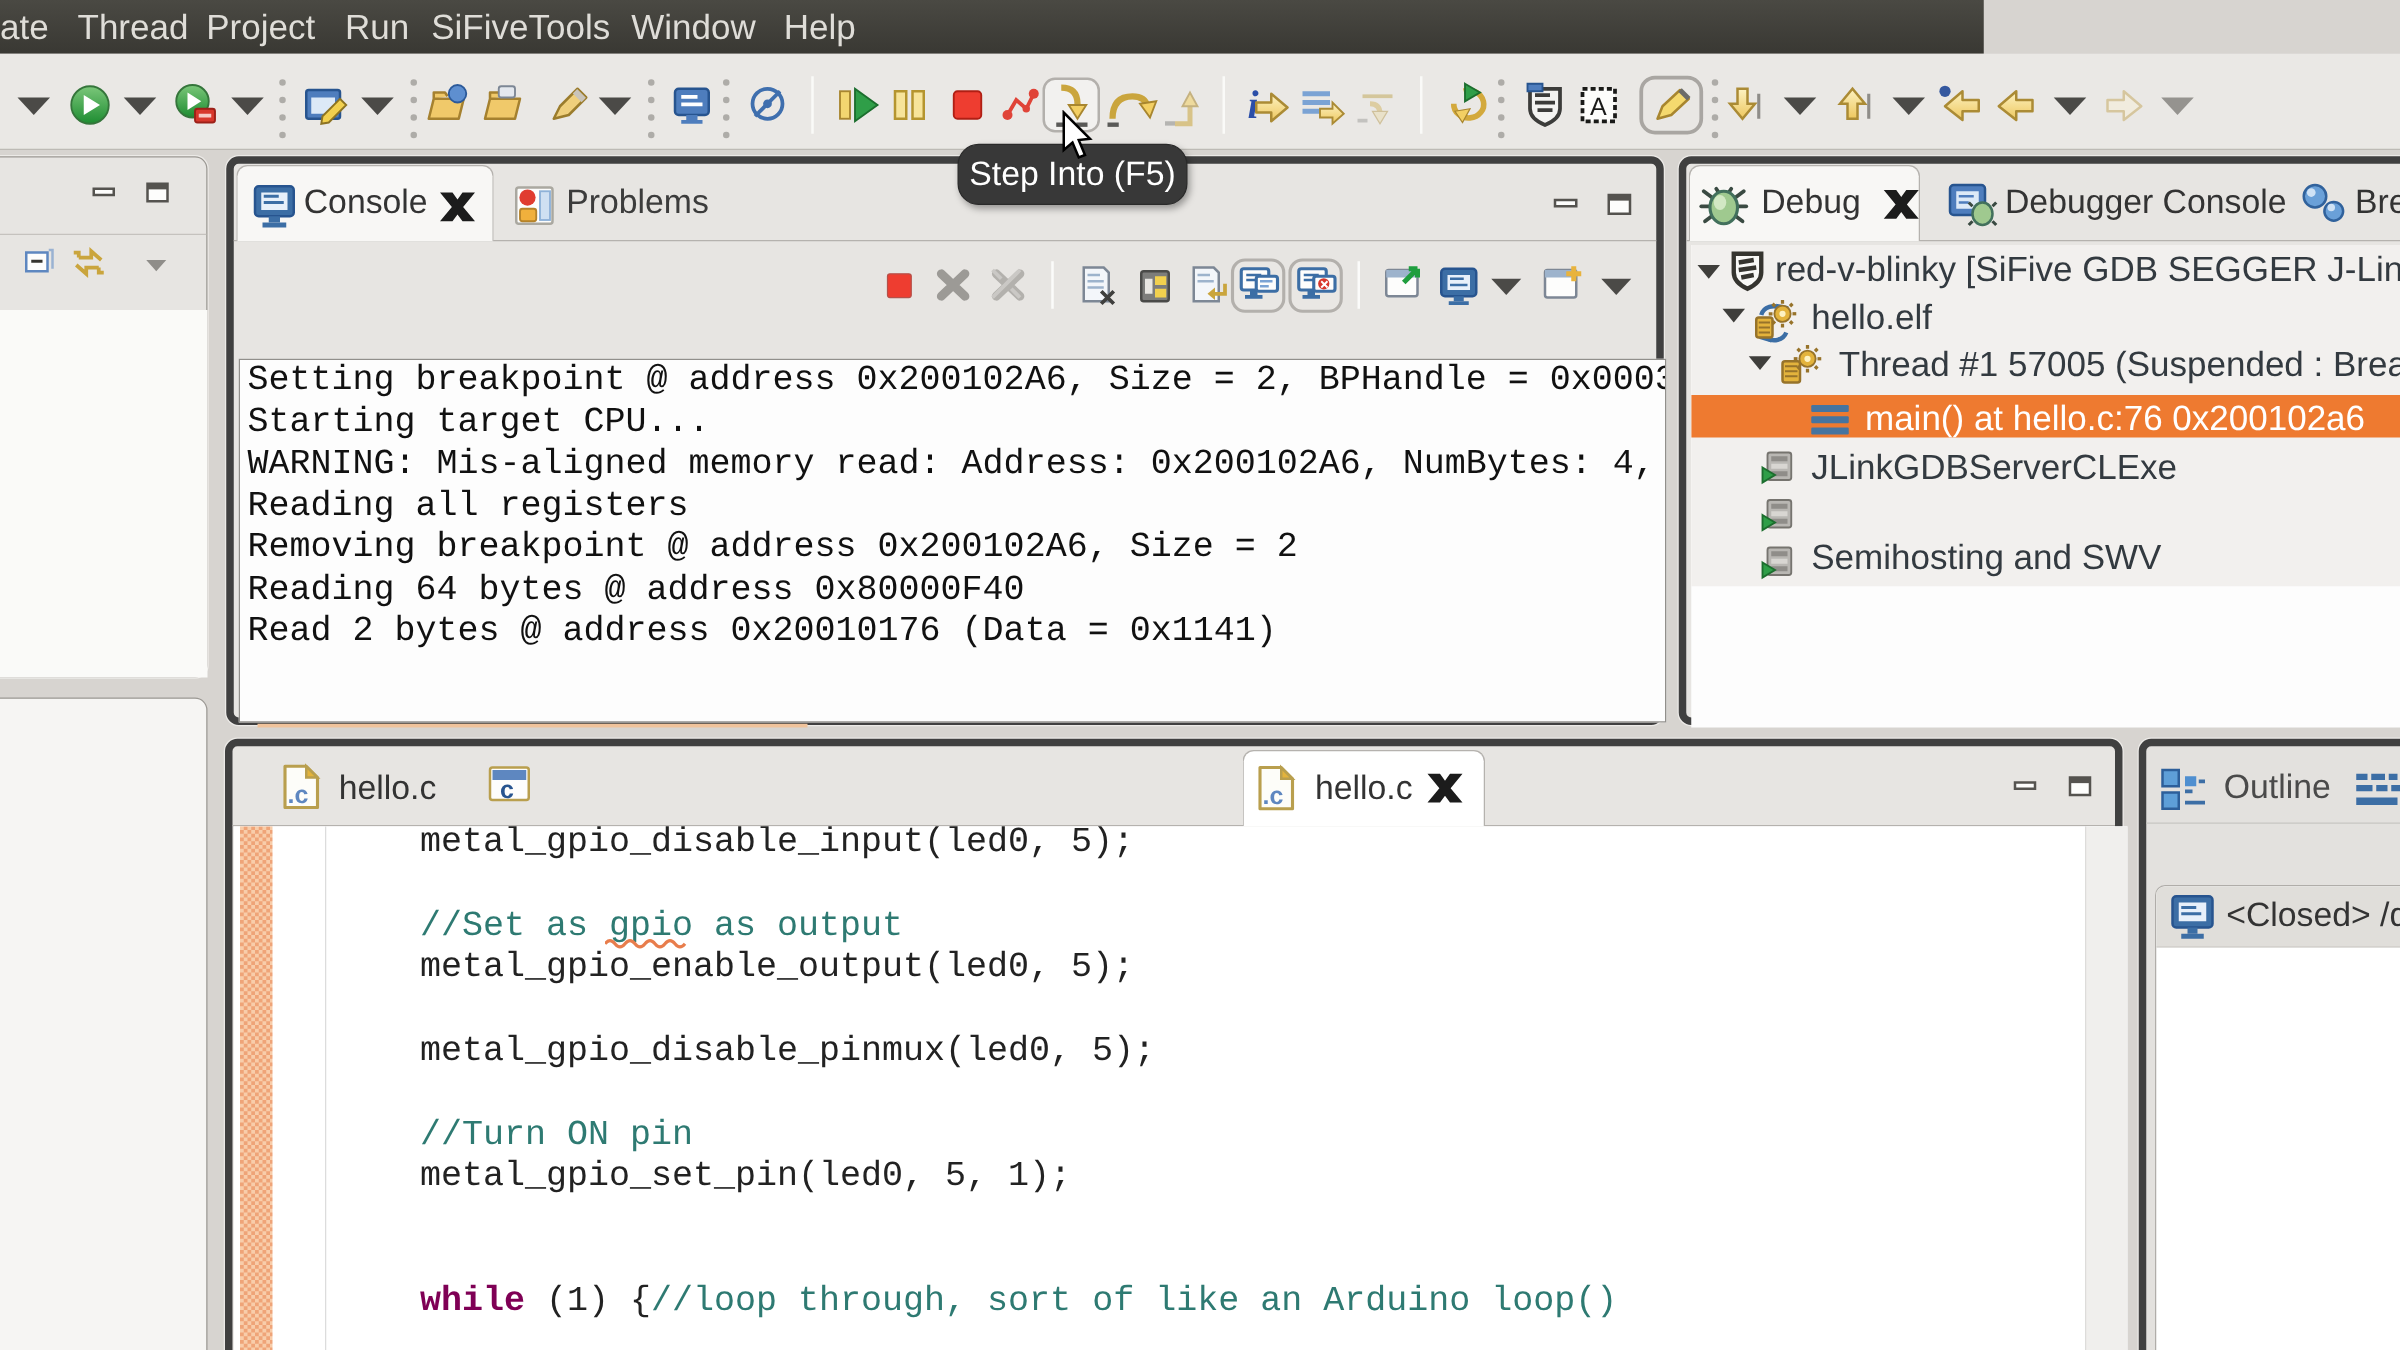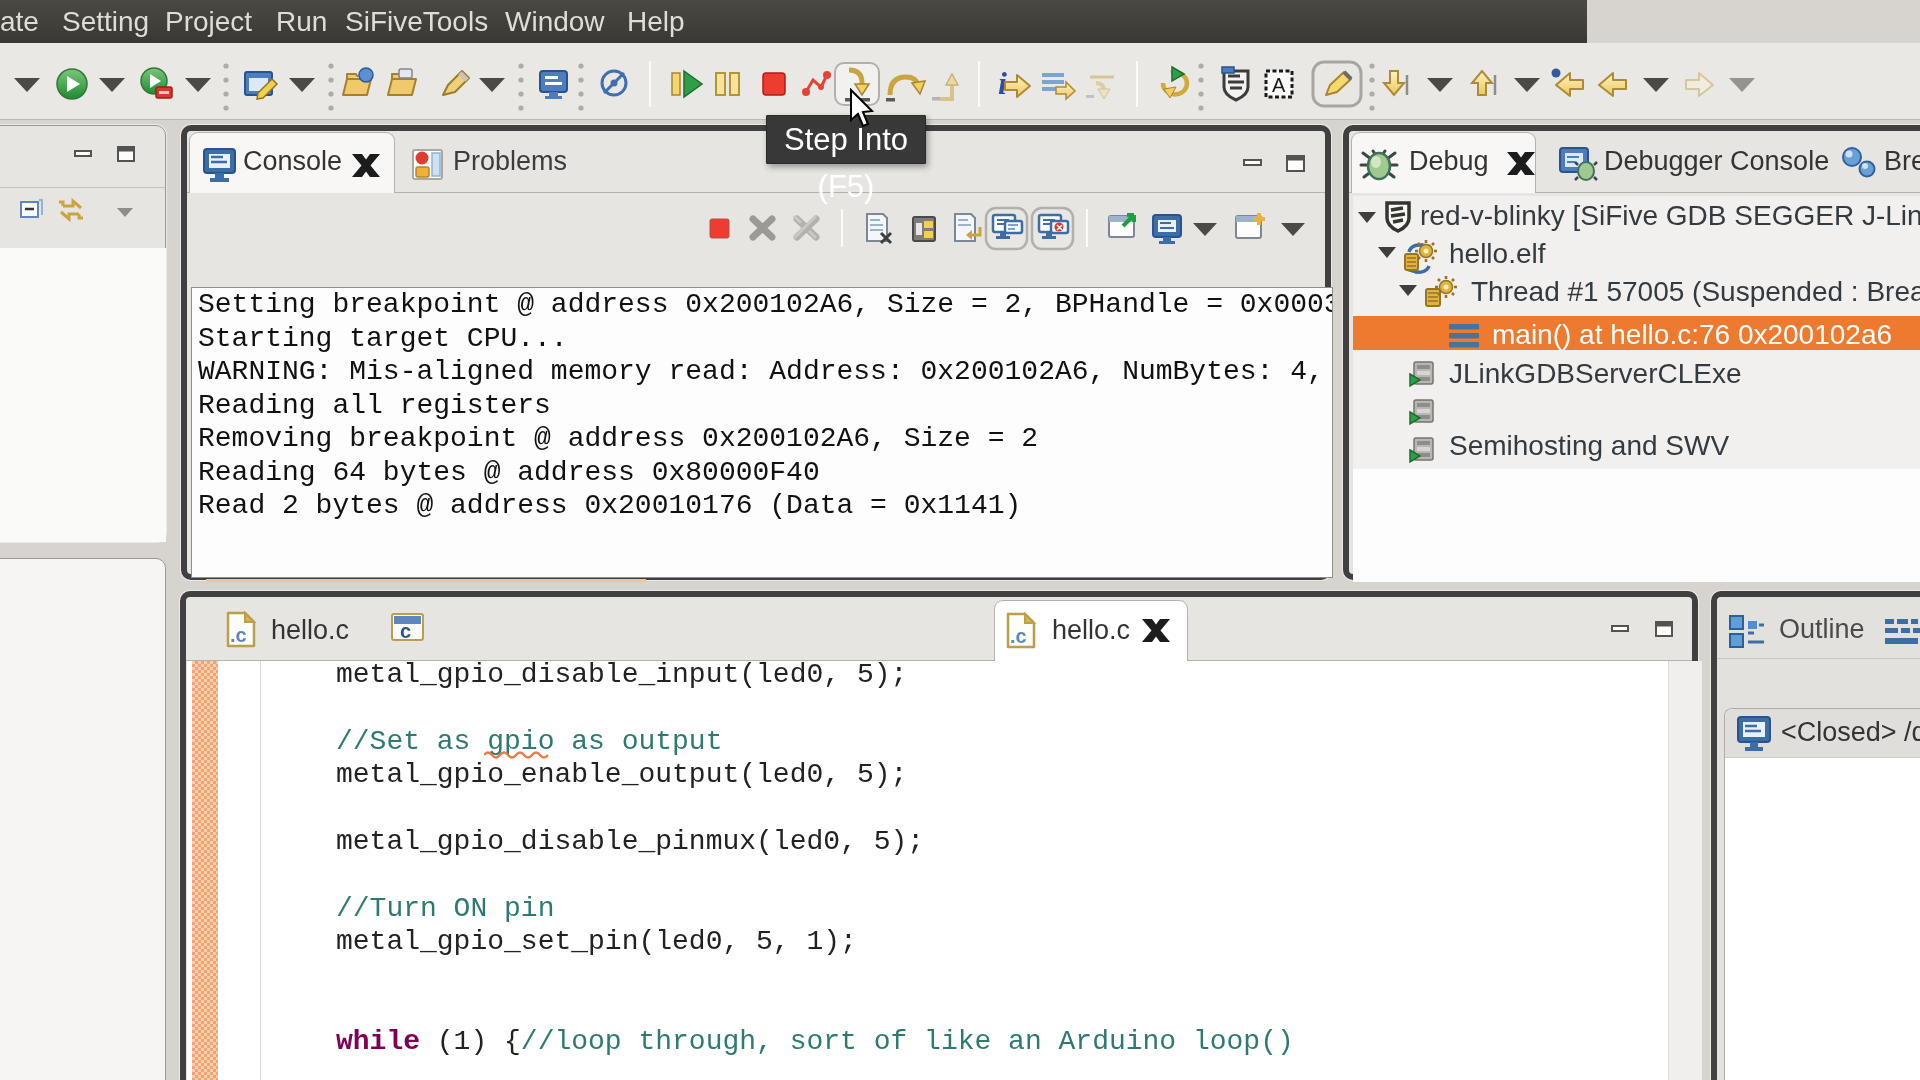--- a/index.html
+++ b/index.html
@@ -55,30 +55,30 @@
   #terminal-row { position:absolute; left:7px; top:111px; width:214px; height:409px; background:#fff; border-radius:8px 0 0 0; border:1px solid #b0ada9; border-right:none; border-bottom:none; overflow:hidden;}
   #terminal-hdr { position:absolute; left:0; top:0; width:100%; height:49px; background:#e0deda; border-bottom:1px solid #cfcdc9;}
   
   #left-top { position:absolute; left:-20px; top:125px; width:186px; height:417px;
     background:#e7e5e2; border:1px solid #9b9893; border-radius:10px; }
   #lt-hdrline { position:absolute; left:0; top:61px; width:100%; height:1px; background:#c5c2be; }
   #lt-content { position:absolute; left:1px; top:122px; width:184px; height:294px; background:#fafaf8; }
   #left-bottom { position:absolute; left:-20px; top:558px; width:186px; height:540px;
     background:#f6f5f3; border:1px solid #9b9893; border-radius:10px 10px 0 0; }
   
-  #tooltip { position:absolute; left:766px; top:115px; width:160px; height:49px; background:#383838;
-    border:1px solid #2a2a2a; border-radius:1px; color:#fff; font-size:31px; text-align:center; line-height:47px; z-index:40; box-shadow:2px 3px 6px rgba(0,0,0,0.35);}
+  #tooltip { position:absolute; left:766px; top:115px; width:184px; height:49px; background:#383838;
+    border:1px solid #2a2a2a; border-radius:17px; color:#fff; font-size:27px; text-align:center; line-height:47px; z-index:40; box-shadow:2px 3px 6px rgba(0,0,0,0.35);}
   
   #cursor { position:absolute; left:849px; top:88px; z-index:50; }
 </style>
 </head>
 <body>
   <div id="menubar">
     <span style="left:0px">ate</span>
-    <span style="left:62px">Setting</span>
+    <span style="left:62px">Thread</span>
     <span style="left:165px">Project</span>
     <span style="left:276px">Run</span>
     <span style="left:345px">SiFiveTools</span>
     <span style="left:505px">Window</span>
     <span style="left:627px">Help</span>
   </div>
   <div id="toolbar">
   <svg width="1920" height="77" viewBox="0 0 1920 77" style="position:absolute;left:0;top:0">
     <defs>
       <linearGradient id="gGr" x1="0" y1="0" x2="0" y2="1">

